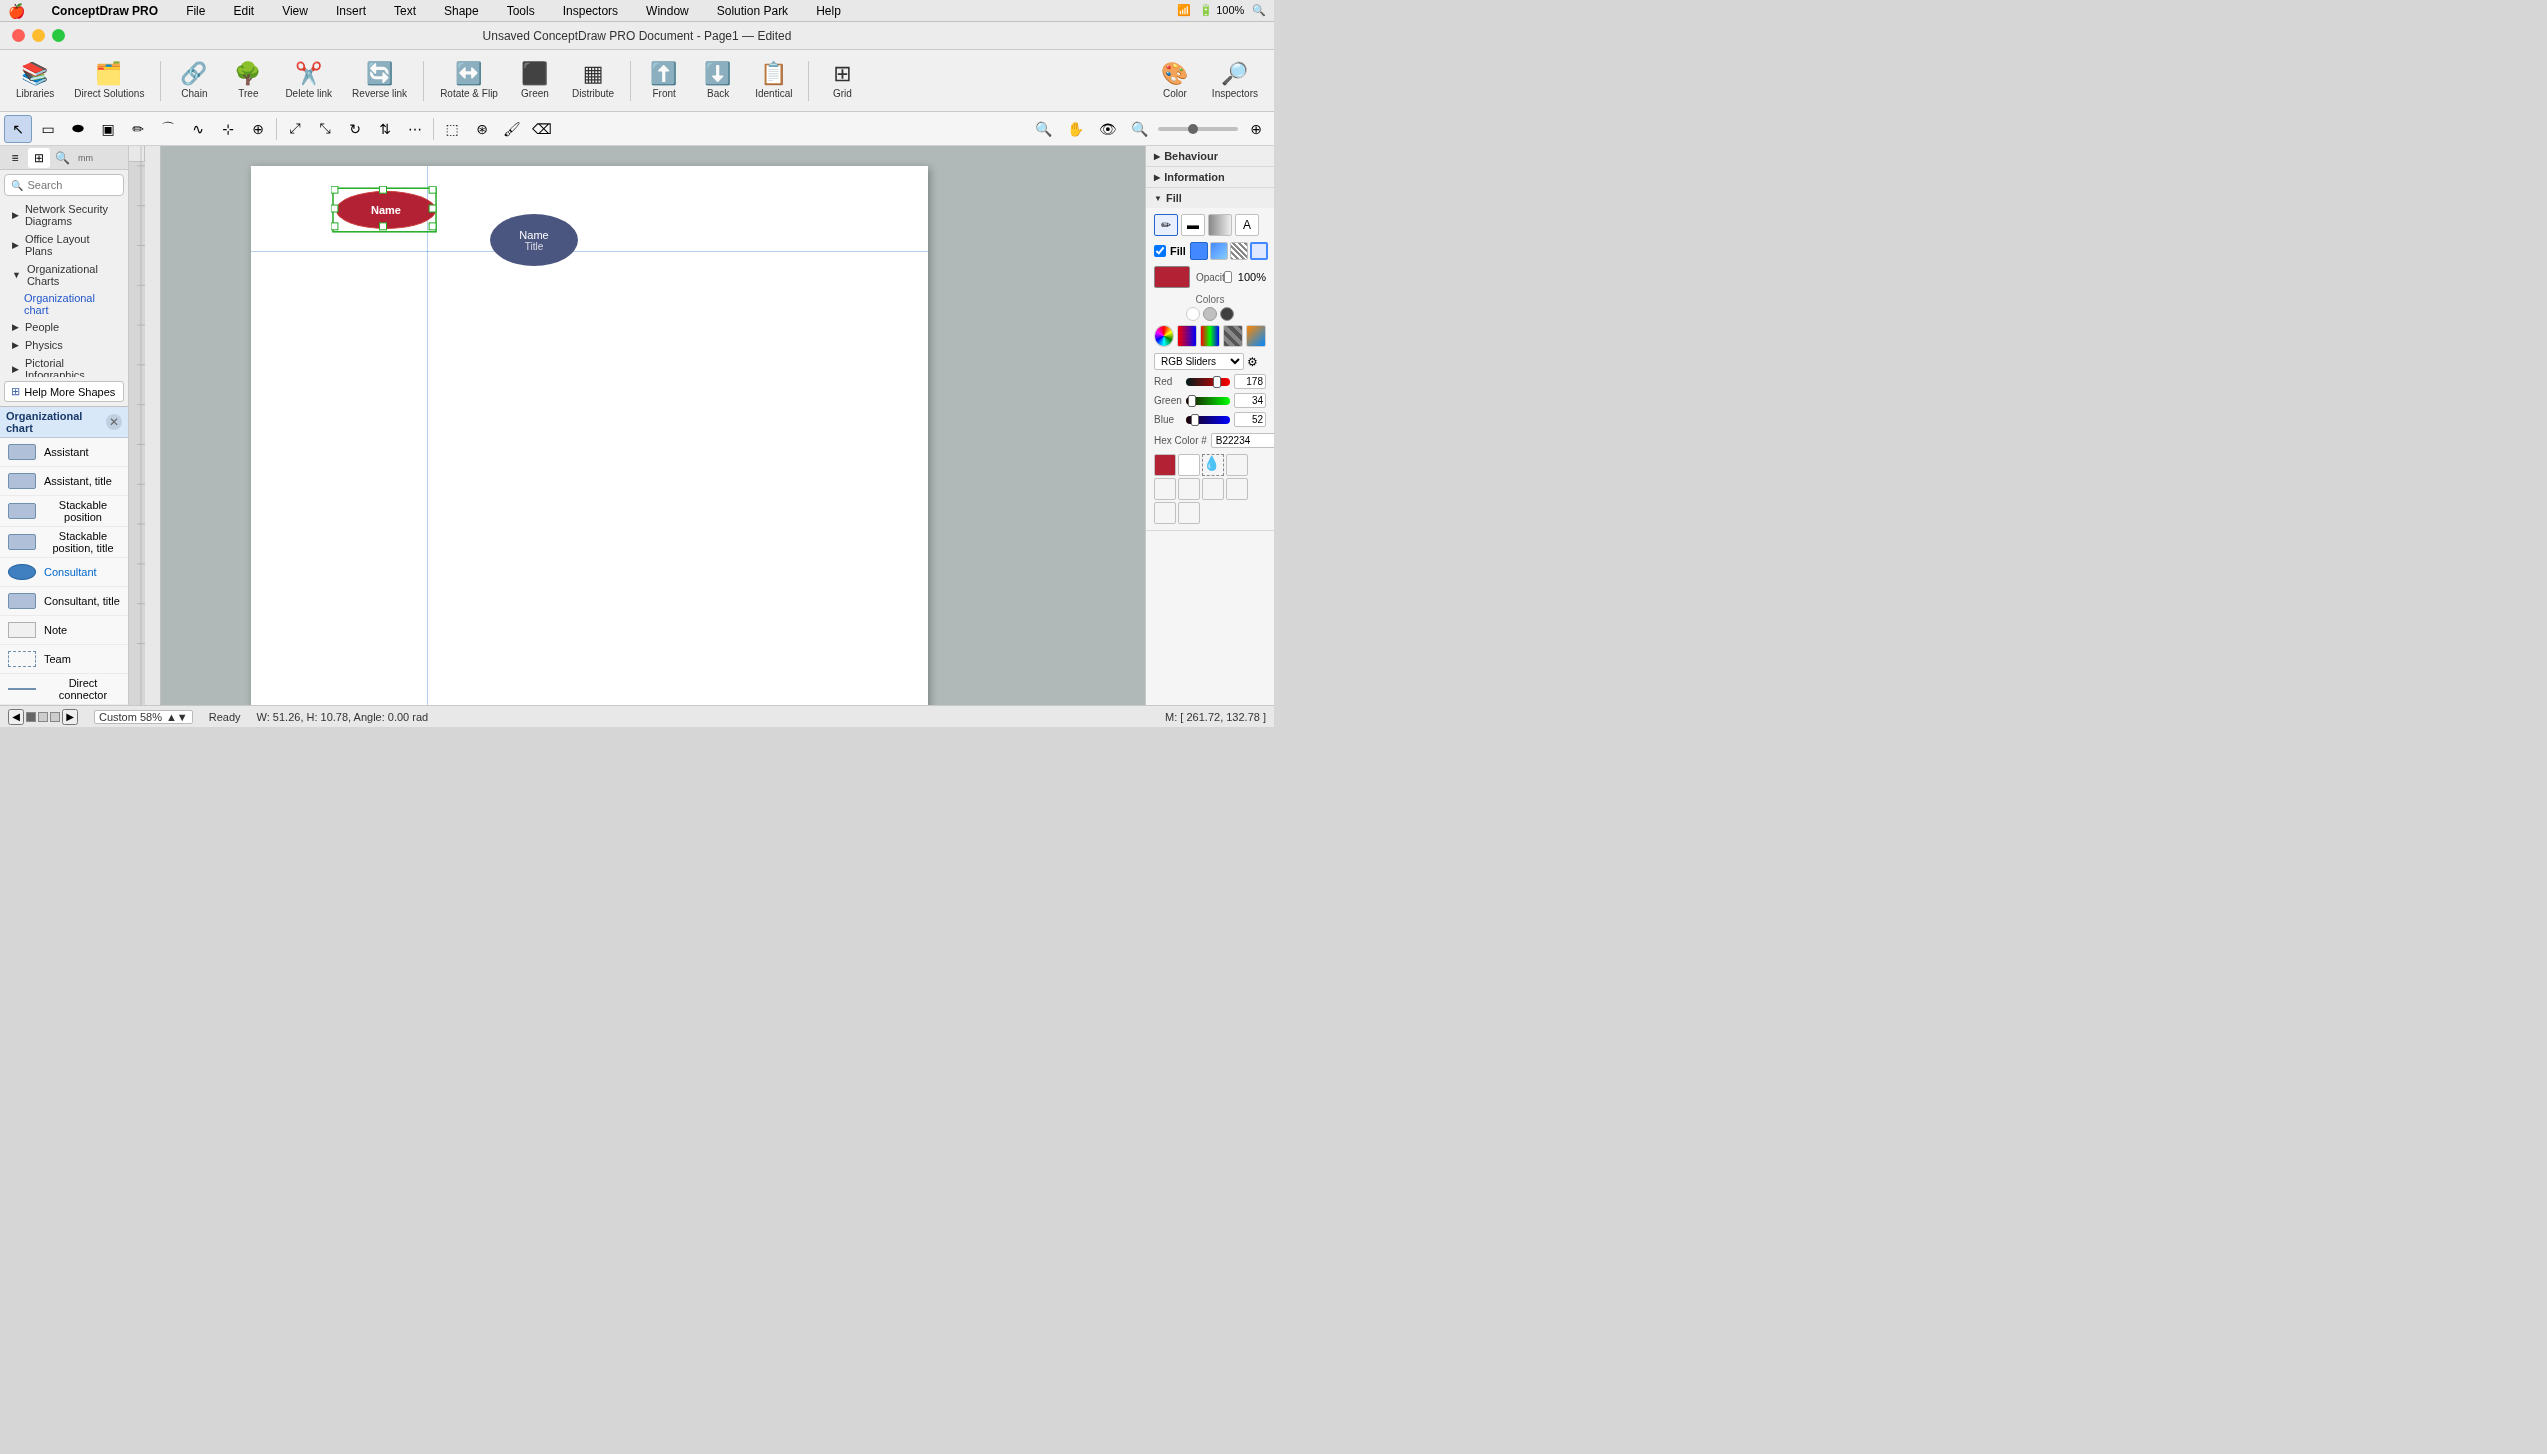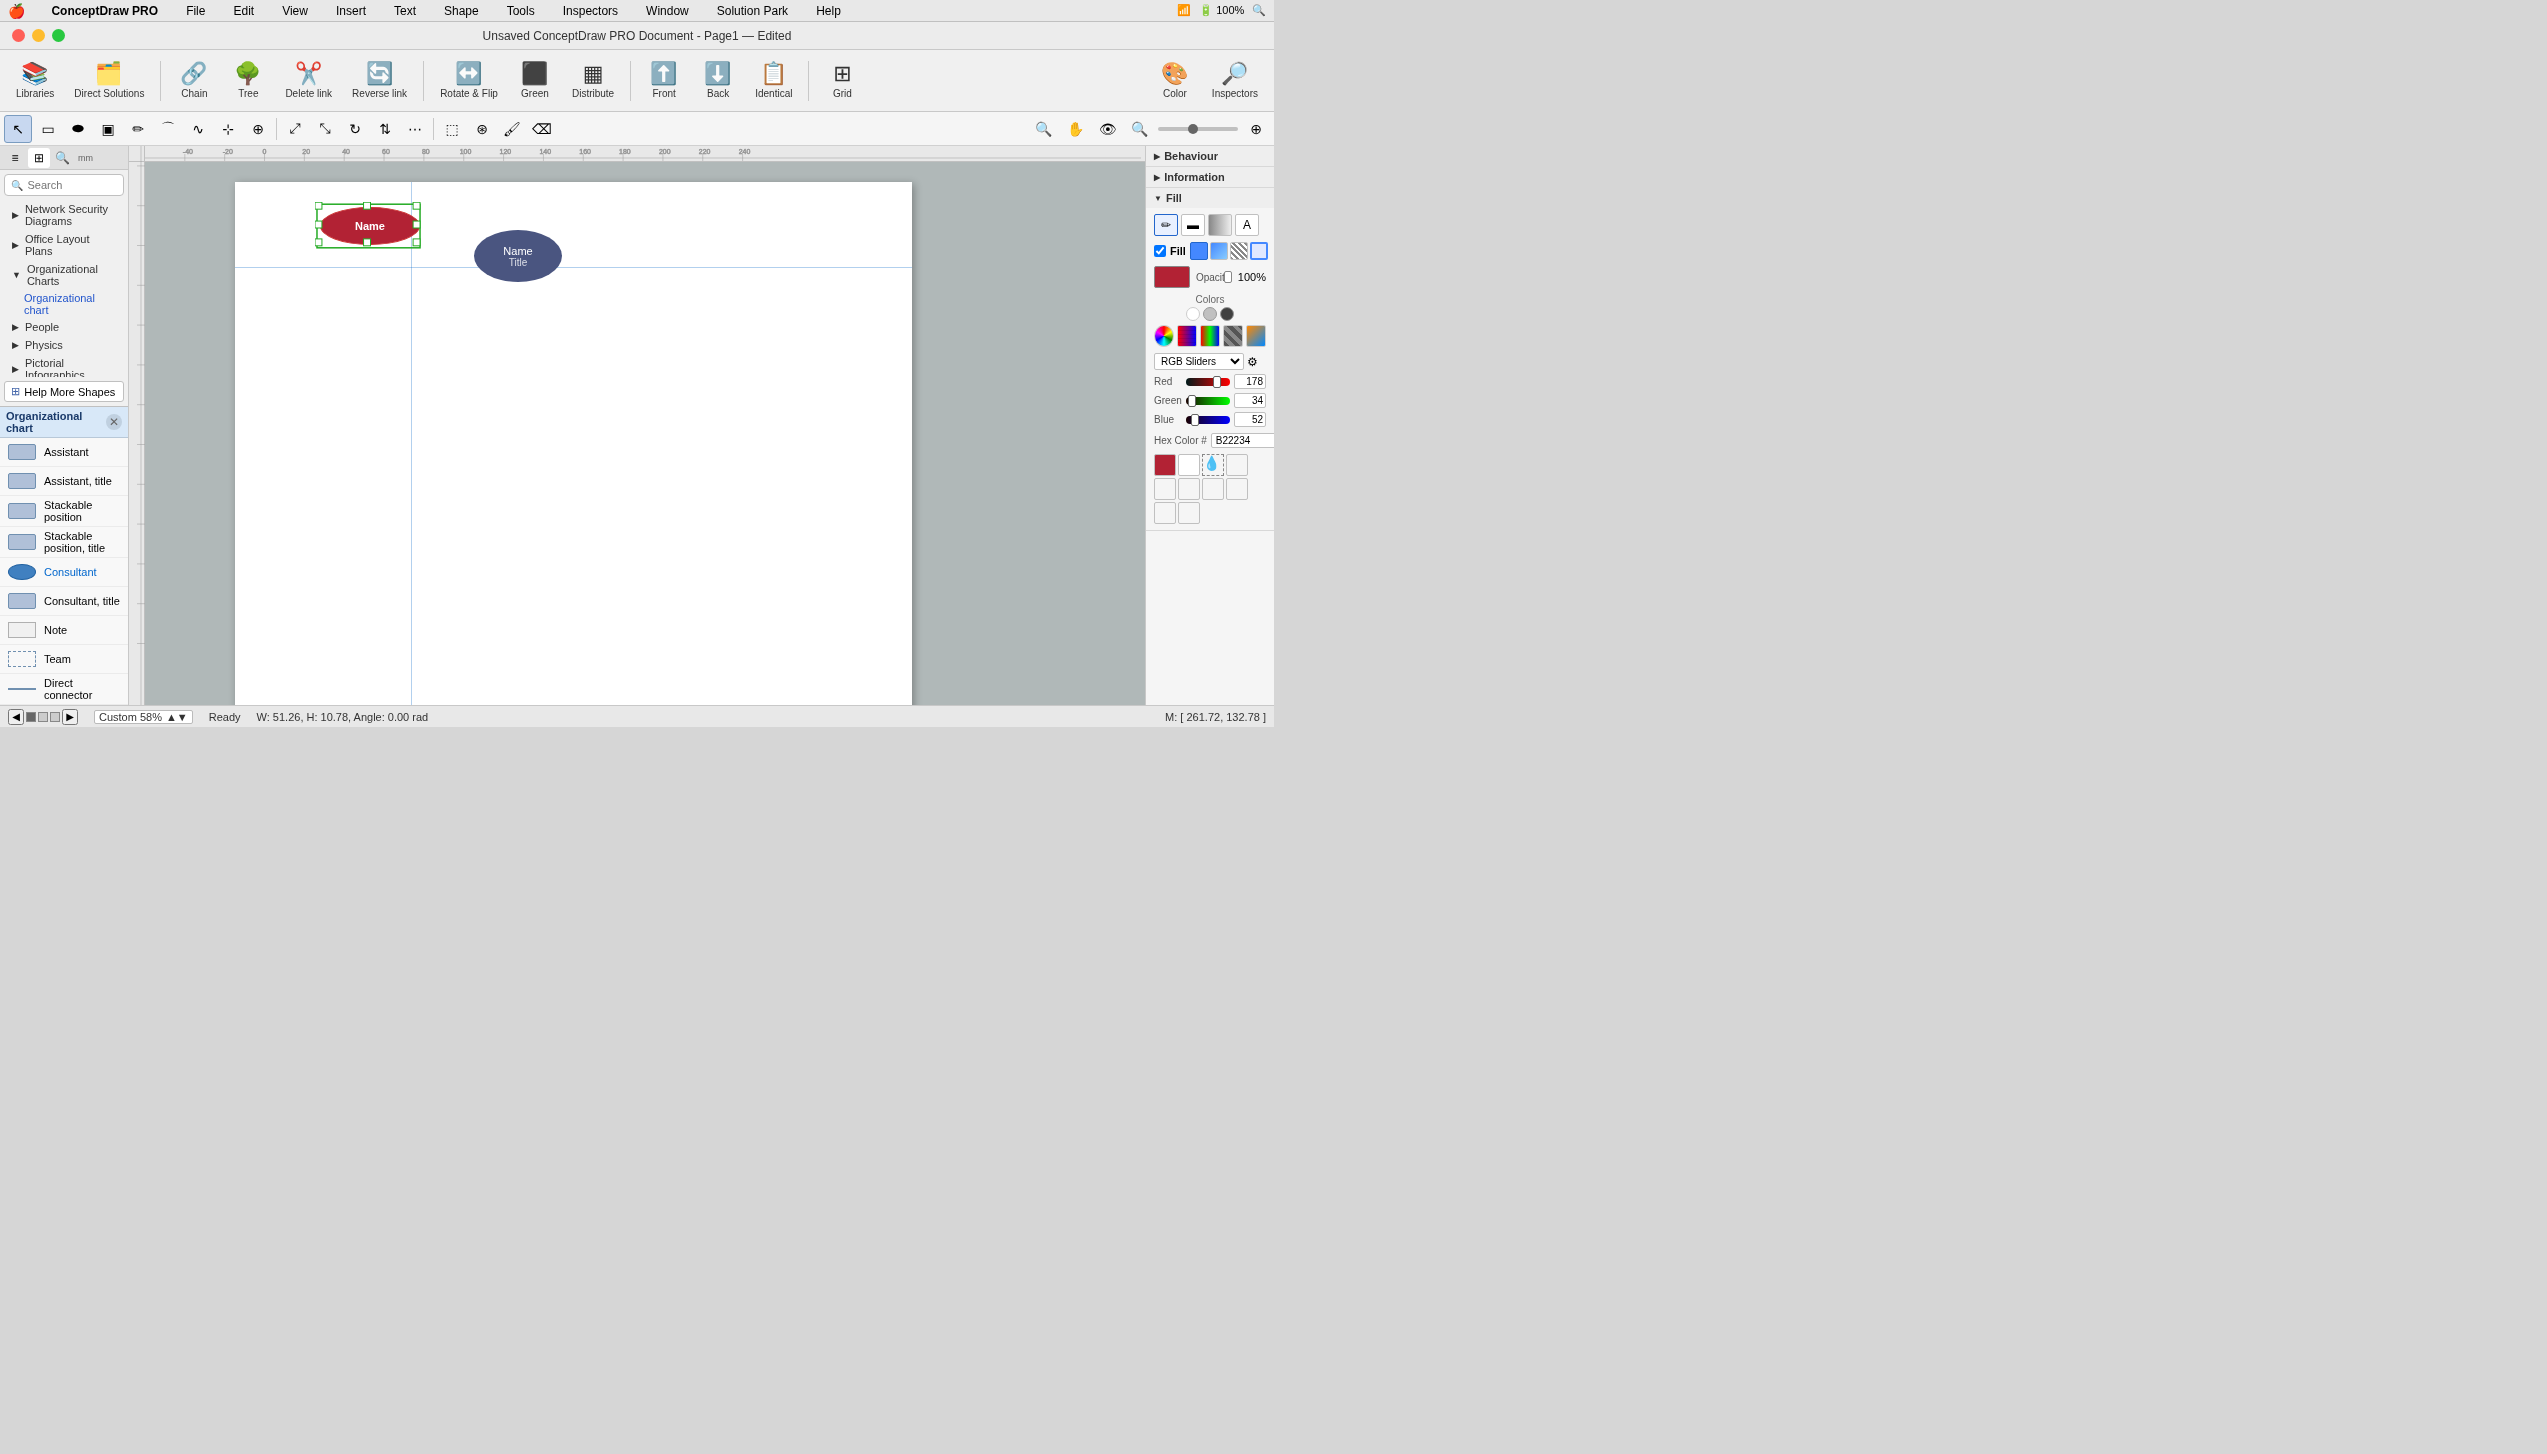--- a/index.html
+++ b/index.html
@@ -58,24 +58,24 @@
 
     
     .library-panel { background: #f8f8f8; border-top: 1px solid #c0c0c0; }
     .library-panel-header { display: flex; align-items: center; padding: 3px 6px; background: #d8e8f8; border-bottom: 1px solid #b8c8d8; }
     .library-panel-title { font-size: 11px; font-weight: bold; flex: 1; color: #1a3a6a; }
     .library-panel-close { font-size: 12px; cursor: pointer; color: #666; background: #c0d0e0; border-radius: 50%; width: 16px; height: 16px; display: flex; align-items: center; justify-content: center; }
     .library-items { overflow-y: auto; }
     .library-item { display: flex; align-items: center; padding: 3px 6px; gap: 6px; cursor: pointer; border-bottom: 1px solid #ebebeb; }
     .library-item.active { color: #0066cc; }
     .library-item-icon { width: 32px; height: 22px; display: flex; align-items: center; justify-content: center; flex-shrink: 0; }
-    .library-item-label { font-size: 11px; }
-
-    
-    .canvas-wrapper { flex: 1; display: flex; flex-direction: column; position: relative; overflow: hidden; }
+    .library-item-label { font-size: 11px; text-align: center; }
+
+    
+    .canvas-wrapper { flex: 1; display: flex; flex-direction: row; position: relative; overflow: hidden; }
     .ruler-corner { width: 16px; height: 16px; background: #e8e8e8; border-right: 1px solid #c0c0c0; border-bottom: 1px solid #c0c0c0; flex-shrink: 0; }
     .rulers-row { display: flex; }
     .ruler-h { flex: 1; height: 16px; background: #e8e8e8; border-bottom: 1px solid #c0c0c0; overflow: hidden; position: relative; }
     .ruler-v { width: 16px; background: #e8e8e8; border-right: 1px solid #c0c0c0; overflow: hidden; flex-shrink: 0; }
     .canvas-content { flex: 1; display: flex; }
     .canvas-area { flex: 1; background: #b0b8b8; position: relative; overflow: hidden; }
     .canvas-page { position: absolute; background: white; left: 90px; top: 20px; width: 677px; height: 677px; box-shadow: 2px 2px 8px rgba(0,0,0,0.3); }
 
     
     .inspector-panel { width: 129px; background: #f5f5f5; border-left: 1px solid #c8c8c8; display: flex; flex-direction: column; flex-shrink: 0; overflow-y: auto; }

